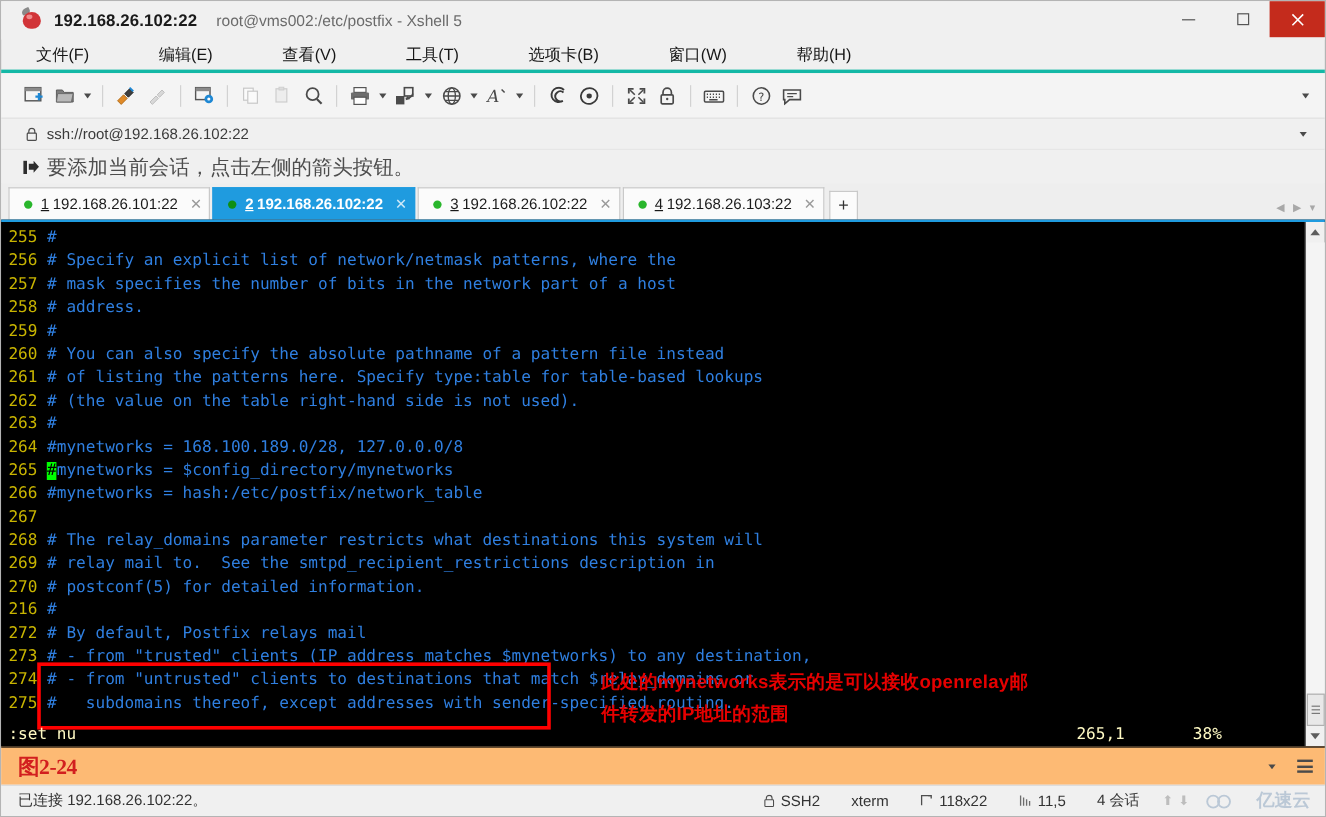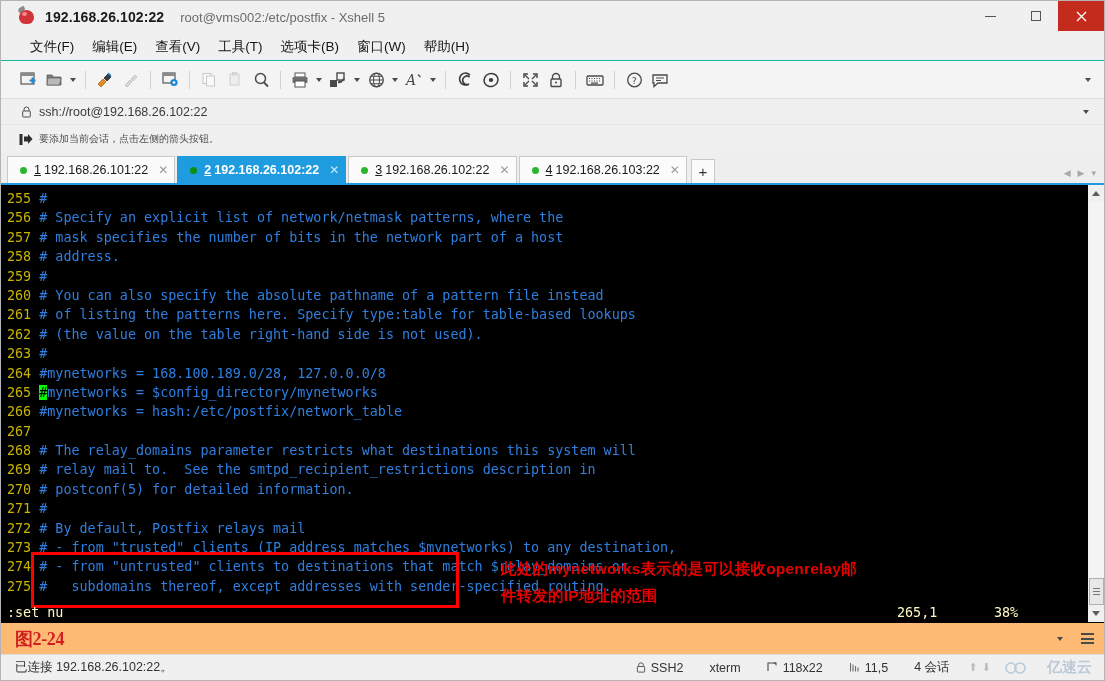--- a/index.html
+++ b/index.html
@@ -27,21 +27,21 @@
   .title-sub { font-size:13px; color:#6b6b6b; margin-left:16px; font-weight:400; }
   .winbtns { position:absolute; right:0; top:0; height:32px; display:flex; }
   .winbtn { width:45px; height:30px; display:flex; align-items:center; justify-content:center;
             font-size:13px; color:#2b2b2b; }
   .winbtn.close { width:46px; height:30px; background:#c42b1c; color:#fff; }
   .wb-min { width:11px; height:1px; background:#555; }
   .wb-max { width:10px; height:10px; border:1px solid #555; }
 
   
   .menubar { height:28px; display:flex; align-items:center; padding-left:20px;
-             border-bottom:1px solid #14b8a6; flex:0 0 28px; }
+             border-bottom:3px solid #14b8a6; flex:0 0 28px;gap:40px; }
   .menu-item { font-size:13.5px; color:#161616; padding:3px 9px; cursor:default; }
 
   
   .toolbar { height:38px; display:flex; align-items:center; padding-left:14px;
              border-bottom:1px solid #dedede; flex:0 0 38px; position:relative;
              background:#f4f4f4; }
   .tb { width:26px; height:26px; display:flex; align-items:center; justify-content:center;
         color:#4a4a4a; }
   .tb svg { display:block; }
   .tb-caret { width:12px; height:26px; display:flex; align-items:center; justify-content:center;}
@@ -55,21 +55,21 @@
              background:#f0f0f0; border-bottom:1px solid #e6e6e6; flex:0 0 26px;
              position:relative; }
   .addr-lock { margin-right:7px; color:#4d4d4d; display:flex; }
   .addr-text { font-size:12.5px; color:#3a3a3a; }
   .addr-caret { position:absolute; right:12px; }
 
   
   .noticebar { height:28px; display:flex; align-items:center; padding-left:18px;
                background:#f0f0f0; flex:0 0 28px; }
   .notice-ico { margin-right:6px; color:#2e2e2e; display:flex; }
-  .notice-text { font-size:10px; color:#4d4d4d; }
+  .notice-text { font-size:17px; color:#4d4d4d; }
 
   
   .tabbar { height:30px; background:#eeeeee; display:flex; align-items:flex-end;
             flex:0 0 30px; position:relative; padding-left:6px; }
   .tab { height:27px; display:flex; align-items:center; padding:0 6px 0 12px;
          background:#fbfbfb; border:1px solid #c9c9c9; border-bottom:none;
          margin-right:2px; font-size:12.5px; color:#1a1a1a; position:relative; }
   .tab.active { background:#1f9bdf; border-color:#1f9bdf; color:#ffffff; font-weight:bold; }
   .tab-dot { width:7px; height:7px; border-radius:50%; background:#29b62c; margin-right:7px;
              flex:0 0 7px; }
@@ -397,21 +397,21 @@
         <div class="line"><span class="ln">261</span> <span class="cm"># of listing the patterns here. Specify type:table for table-based lookups</span></div>
         <div class="line"><span class="ln">262</span> <span class="cm"># (the value on the table right-hand side is not used).</span></div>
         <div class="line"><span class="ln">263</span> <span class="cm">#</span></div>
         <div class="line"><span class="ln">264</span> <span class="cm">#mynetworks = 168.100.189.0/28, 127.0.0.0/8</span></div>
         <div class="line"><span class="ln">265</span> <span class="cm"><span class="cursor">#</span>mynetworks = $config_directory/mynetworks</span></div>
         <div class="line"><span class="ln">266</span> <span class="cm">#mynetworks = hash:/etc/postfix/network_table</span></div>
         <div class="line"><span class="ln">267</span> <span class="cm"></span></div>
         <div class="line"><span class="ln">268</span> <span class="cm"># The relay_domains parameter restricts what destinations this system will</span></div>
         <div class="line"><span class="ln">269</span> <span class="cm"># relay mail to.  See the smtpd_recipient_restrictions description in</span></div>
         <div class="line"><span class="ln">270</span> <span class="cm"># postconf(5) for detailed information.</span></div>
-        <div class="line"><span class="ln">271</span> <span class="cm">#</span></div>
+        <div class="line"><span class="ln">216</span> <span class="cm">#</span></div>
         <div class="line"><span class="ln">272</span> <span class="cm"># By default, Postfix relays mail</span></div>
         <div class="line"><span class="ln">273</span> <span class="cm"># - from "trusted" clients (IP address matches $mynetworks) to any destination,</span></div>
         <div class="line"><span class="ln">274</span> <span class="cm"># - from "untrusted" clients to destinations that match $relay_domains or</span></div>
         <div class="line"><span class="ln">275</span> <span class="cm">#   subdomains thereof, except addresses with sender-specified routing.</span></div>
         <div class="hl-box"></div>
       <div class="annot">
         <div>此处的mynetworks表示的是可以接收openrelay邮</div>
         <div>件转发的IP地址的范围</div>
       </div>
       <div class="statusline">

